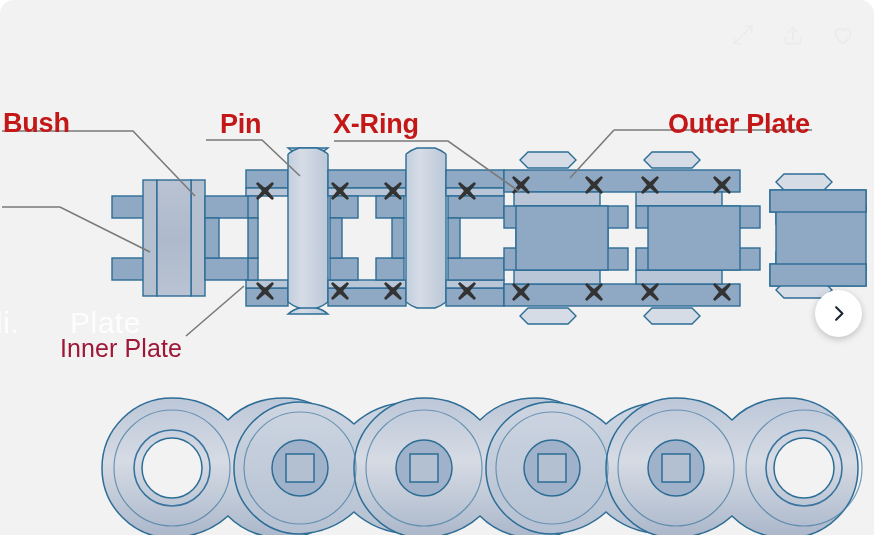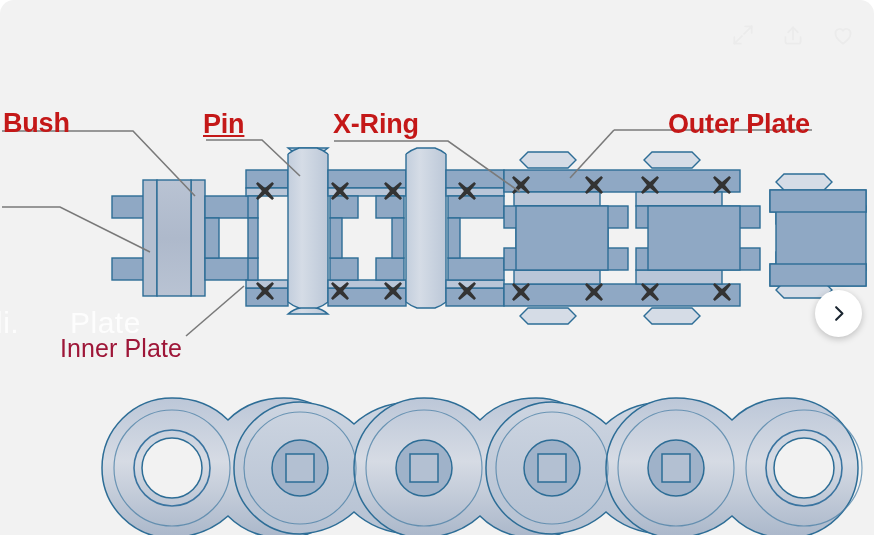--- a/index.html
+++ b/index.html
@@ -64,21 +64,21 @@
     margin-top:12px;
   }
   .lbl-crimson{
     color:#9e1638;
     font-size:25px;
     font-weight:400;
     letter-spacing:.1px;
   }
   .lbl-bush{left:3px;top:96px;}
   .lbl-roller{left:3px;top:172px;}
-  .lbl-pin{left:203px;top:97px;text-decoration:underline;}
+  .lbl-pin{left:220px;top:97px;}
   .lbl-xring{left:333px;top:97px;}
   .lbl-outer{left:668px;top:97px;}
   .lbl-inner{left:60px;top:334px;}
 </style>
 </head>
 <body>
 
 <div class="viewer">
   <div class="stage">
 

